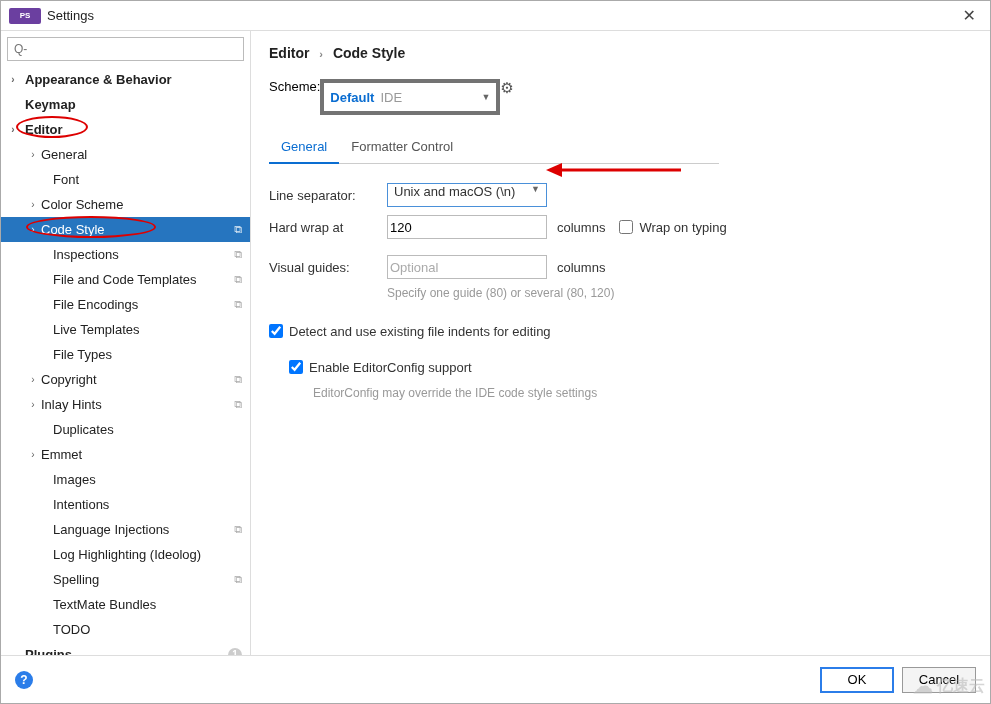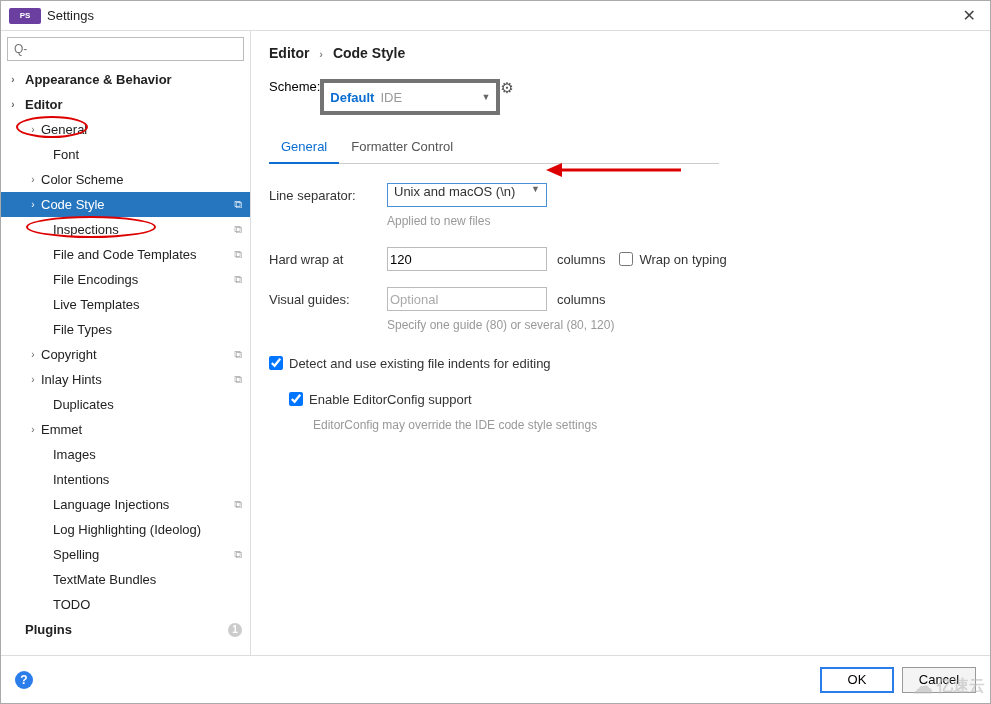--- a/index.html
+++ b/index.html
@@ -87,20 +87,23 @@
     <div class="sidebar">
       <div class="search-wrap">
         <input class="search" placeholder="Q-" style="">
       </div>
       <div class="tree" id="tree">
           <div class="tree-item l1">
             <span class="chev">›</span>
             <span>Appearance &amp; Behavior</span>
           </div>
           <div class="tree-item l1">
+            <span>Keymap</span>
+          </div>
+          <div class="tree-item l1">
             <span class="chev">›</span>
             <span>Editor</span>
           </div>
           <div class="tree-item l2">
             <span class="chev">›</span>
             <span>General</span>
           </div>
           <div class="tree-item l3">
             <span>Font</span>
           </div>
@@ -201,21 +204,20 @@
       </div>
 
       <div class="form">
         <div class="row">
           <span class="lbl">Line separator:</span>
           <div class="dropdown">
             <span>Unix and macOS (\n)</span>
             <span class="dd">▼</span>
           </div>
         </div>
-        <div class="hint">Applied to new files</div>
 
         <div class="row">
           <span class="lbl">Hard wrap at</span>
           <input type="text" value="120" style="">
           <span class="unit">columns</span>
           <label class="chk" style="margin-left:14px;">
             <input type="checkbox" style="">
             <span>Wrap on typing</span>
           </label>
         </div>

